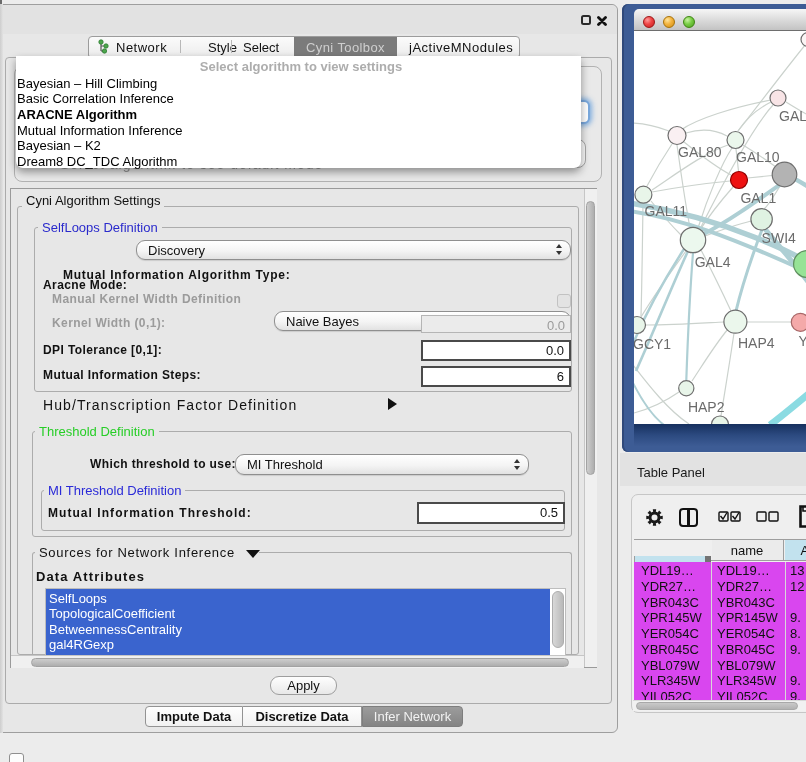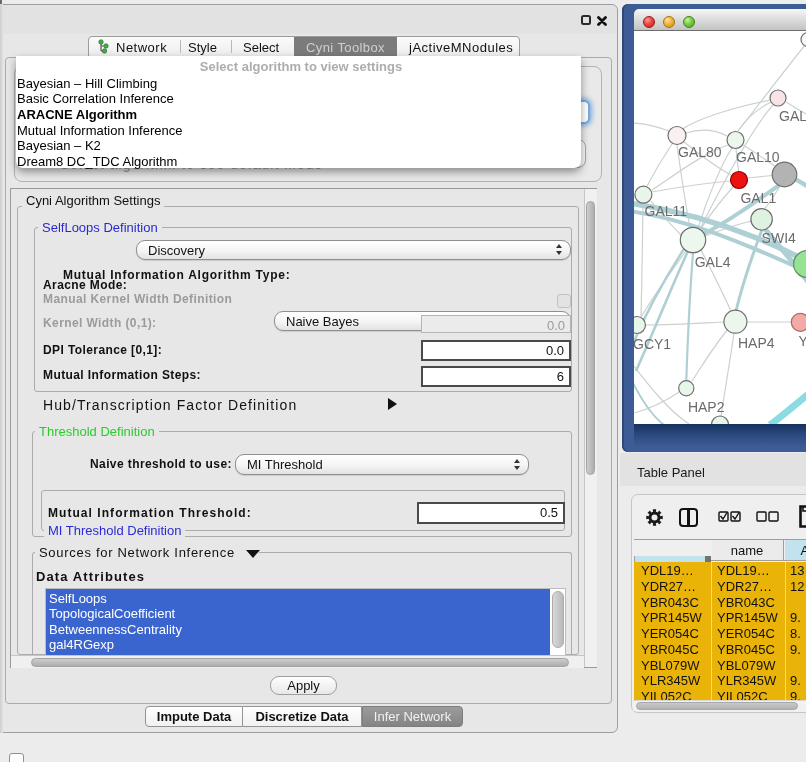--- a/index.html
+++ b/index.html
@@ -1,20 +1,20 @@
 <!DOCTYPE html>
 <html><head>
 <meta charset="utf-8">
 <style>
   * { margin:0; padding:0; box-sizing:border-box; }
   html,body { width:806px; height:762px; overflow:hidden; }
   body { background:#ECECEC; font-family:"Liberation Sans", sans-serif; position:relative; }
   .abs { position:absolute; }
   .lbl { position:absolute; font-size:12px; font-weight:bold; color:#111; white-space:nowrap; letter-spacing:0.4px; }
-  .lblg { position:absolute; font-size:12px; font-weight:bold; color:#9B9B9B; white-space:nowrap; letter-spacing:0.4px; }
+  .lblg { position:absolute; font-size:12px; font-weight:bold; color:#9B9B9B; white-space:nowrap; letter-spacing:0.4px;margin-left:9px; }
   .field { position:absolute; background:#fff; border:2px solid #4A4A4A; font-size:13px; color:#111; text-align:right; padding:1px 5px 0 0; }
   .fieldd { position:absolute; background:#EBEBEB; border:1px solid #B5B5B5; font-size:13px; color:#9B9B9B; text-align:right; padding:2px 5px 0 0; }
   .combo { position:absolute; background:linear-gradient(180deg,#FFFFFF 0%,#F4F4F4 55%,#E2E2E2 100%); border:1px solid #8F8F8F; border-radius:9px; font-size:13px; color:#111; box-shadow:0 1px 1px rgba(0,0,0,0.12); }
   .combo .ct { position:absolute; left:11px; top:2px; }
   .carr { position:absolute; right:7px; width:9px; display:block; }
   .carr .u { display:block; width:0;height:0;border-left:3.2px solid transparent;border-right:3.2px solid transparent;border-bottom:4.2px solid #333; margin:0 auto 2.5px auto;}
   .carr .d { display:block; width:0;height:0;border-left:3.2px solid transparent;border-right:3.2px solid transparent;border-top:4.2px solid #333; margin:0 auto;}
   .grp { position:absolute; border:1px solid #ACACAC; border-radius:3px; }
   .glabel { position:absolute; background:#E7E7E7; padding:0 4px; white-space:nowrap; }
 </style>
@@ -40,21 +40,21 @@
 <div class="abs" style="left:96px;top:39px;width:15px;height:15px;">
   <svg width="15" height="15" viewBox="0 0 15 15">
     <path d="M5 3 L5 12 M5 7 L9 7 M5 12 L8 12" stroke="#555" stroke-width="1.2" fill="none"></path>
     <circle cx="5" cy="3" r="2.2" fill="#4DA64D" stroke="#2E7D32" stroke-width="0.8"></circle>
     <circle cx="10" cy="7" r="2.2" fill="#4DA64D" stroke="#2E7D32" stroke-width="0.8"></circle>
     <circle cx="8.5" cy="12" r="2.2" fill="#4DA64D" stroke="#2E7D32" stroke-width="0.8"></circle>
   </svg>
 </div>
 <div class="abs" style="left:116px;top:40px;font-size:13px;color:#111;letter-spacing:0.5px;">Network</div>
 <div class="abs" style="left:180px;top:40px;width:1px;height:13px;background:#B8B8B8;"></div>
-<div class="abs" style="left:188px;top:40px;font-size:13px;color:#111;">Style</div>
+<div class="abs" style="left:208px;top:40px;font-size:13px;color:#111;">Style</div>
 <div class="abs" style="left:231px;top:40px;width:1px;height:13px;background:#B8B8B8;"></div>
 <div class="abs" style="left:243px;top:40px;font-size:13px;color:#111;">Select</div>
 <div class="abs" style="left:294px;top:37px;width:103px;height:19px;background:#7B7B7B;"></div>
 <div class="abs" style="left:306px;top:40px;font-size:13px;color:#CFCFCF;letter-spacing:0.4px;">Cyni Toolbox</div>
 <div class="abs" style="left:409px;top:40px;font-size:13px;color:#111;letter-spacing:0.5px;">jActiveMNodules</div>
 
 <div class="abs" style="left:14px;top:66px;width:588px;height:116px;border:1px solid #B2B2B2;border-radius:8px;background:#E9E9E9;"></div>
 <div class="abs" style="left:300px;top:100px;width:290px;height:24px;background:#fff;border:2px solid #7AA8DC;border-radius:6px;box-shadow:0 0 5px 2px rgba(96,156,220,0.75);"></div>
 <div class="abs" style="left:30px;top:139px;width:556px;height:29px;background:#F8F8F8;border:1px solid #A6A6A6;border-radius:8px;"></div>
 
@@ -94,31 +94,31 @@
 
 <div class="lbl" style="left:43px;top:368px;">Mutual Information Steps:</div>
 <div class="field" style="left:421px;top:366px;width:150px;height:21px;">6</div>
 
 <div class="abs" style="left:43px;top:397px;font-size:14px;letter-spacing:1.1px;color:#111;">Hub/Transcription Factor Definition</div>
 <div class="abs" style="left:388px;top:398px;width:0;height:0;border-left:9px solid #111;border-top:6px solid transparent;border-bottom:6px solid transparent;"></div>
 
 <div class="grp" style="left:32px;top:431px;width:540px;height:106px;"></div>
 <div class="glabel" style="left:35px;top:424px;font-size:13px;color:#27CE27;">Threshold Definition</div>
 
-<div class="lbl" style="left:90px;top:457px;">Naive threshold to use:</div>
+<div class="lbl" style="left:90px;top:457px;">Which threshold to use:</div>
 <div class="combo" style="left:235px;top:454px;width:294px;height:21px;">
     <span class="ct">MI Threshold</span>
   <span class="carr" style="top:4px;">
       <span class="u"></span>
       <span class="d"></span>
     </span>
   </div>
 
 <div class="grp" style="left:41px;top:490px;width:524px;height:41px;"></div>
-<div class="glabel" style="left:44px;top:483px;font-size:13px;color:#2A2AD8;margin-top:40px;">MI Threshold Definition</div>
+<div class="glabel" style="left:44px;top:483px;font-size:13px;color:#2A2AD8;">MI Threshold Definition</div>
 <div class="lbl" style="left:48px;top:506px;letter-spacing:1.05px;">Mutual Information Threshold:</div>
 <div class="field" style="left:417px;top:502px;width:148px;height:22px;">0.5</div>
 
 <div class="grp" style="left:32px;top:552px;width:540px;height:112px;border-radius:3px 3px 0 0;border-bottom:none;"></div>
 <div class="glabel" style="left:35px;top:545px;font-size:13px;letter-spacing:0.7px;color:#111;padding-right:24px;">Sources for Network Inference</div>
 <div class="abs" style="left:246px;top:550px;width:0;height:0;border-top:8px solid #111;border-left:7px solid transparent;border-right:7px solid transparent;"></div>
 
 <div class="lbl" style="left:36px;top:569px;font-size:13px;letter-spacing:1.1px;">Data Attributes</div>
 
 <div class="abs" style="left:45px;top:588px;width:521px;height:68px;background:#fff;border:1px solid #BDBDBD;border-bottom:none;"></div>
@@ -256,21 +256,21 @@
 <svg class="abs" style="left:799px;top:505px;" width="8" height="23" viewBox="0 0 8 23">
   <path d="M1.5 1.5 L14 1.5 L14 21.5 L1.5 21.5 Z" fill="none" stroke="#111" stroke-width="2.6"></path>
   <path d="M4 1 L4 6 L8 6" fill="none" stroke="#111" stroke-width="1.6"></path>
 </svg>
 
 <div class="abs" style="left:634px;top:539px;width:172px;height:22px;border-top:1px solid #9E9E9E;border-bottom:1px solid #9E9E9E;"></div>
 <div class="abs" style="left:634px;top:556px;width:76.5px;height:28px;background:#C2E2EE;border-left:1px solid #9E9E9E;border-right:6px solid #737373;text-align:center;font-size:13px;color:#111;padding-top:3px;">shared…</div>
 <div class="abs" style="left:711.5px;top:540px;width:72px;height:20px;background:#EBEBEB;border-right:1px solid #9E9E9E;text-align:center;font-size:13px;color:#111;padding-top:3px;">name</div>
 <div class="abs" style="left:784.5px;top:540px;width:21.5px;height:20px;background:#C2E2EE;font-size:13px;color:#111;padding-top:3px;"><span style="margin-left:16px;">A</span></div>
 
-<div class="abs" style="left:634px;top:562px;width:172px;height:138px;background:#eab308;overflow:hidden;">
+<div class="abs" style="left:634px;top:562px;width:172px;height:138px;background:#d946ef;overflow:hidden;">
   <div class="abs" style="left:76.5px;top:0;width:1px;height:138px;background:#D8D8D8;"></div>
   <div class="abs" style="left:150.5px;top:0;width:1px;height:138px;background:#D8D8D8;"></div>
   <div class="abs" style="left:7px;top:1px;font-size:13px;color:#111;line-height:15.75px;">YDL19…<br>YDR27…<br>YBR043C<br>YPR145W<br>YER054C<br>YBR045C<br>YBL079W<br>YLR345W<br>YIL052C</div>
   <div class="abs" style="left:83px;top:1px;font-size:13px;color:#111;line-height:15.75px;">YDL19…<br>YDR27…<br>YBR043C<br>YPR145W<br>YER054C<br>YBR045C<br>YBL079W<br>YLR345W<br>YIL052C</div>
   <div class="abs" style="left:156px;top:1px;font-size:13px;color:#111;line-height:15.75px;">13<br>12<br>&nbsp;<br>9.<br>8.<br>9.<br>&nbsp;<br>9.<br>9.</div>
 </div>
 
 <div class="abs" style="left:633px;top:700px;width:173px;height:11px;background:#F1F1F1;border-top:1px solid #D8D8D8;"></div>
 <div class="abs" style="left:636px;top:701.5px;width:162px;height:8.5px;background:linear-gradient(180deg,#C9C9C9,#B2B2B2);border:1px solid #A8A8A8;border-radius:4.5px;"></div>
 

